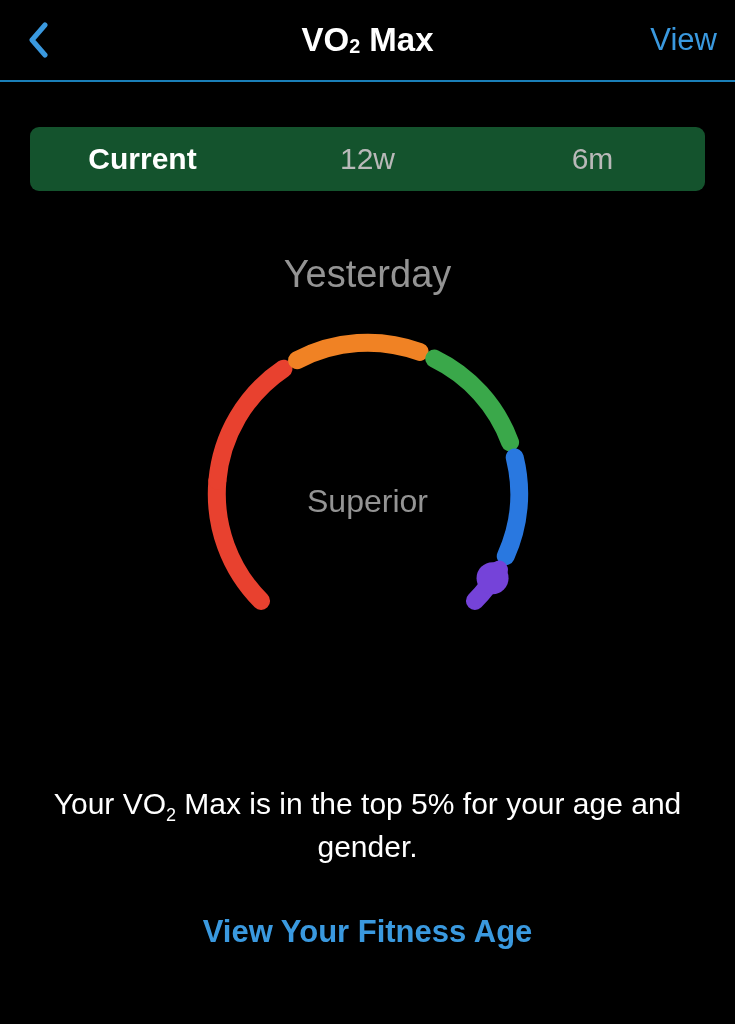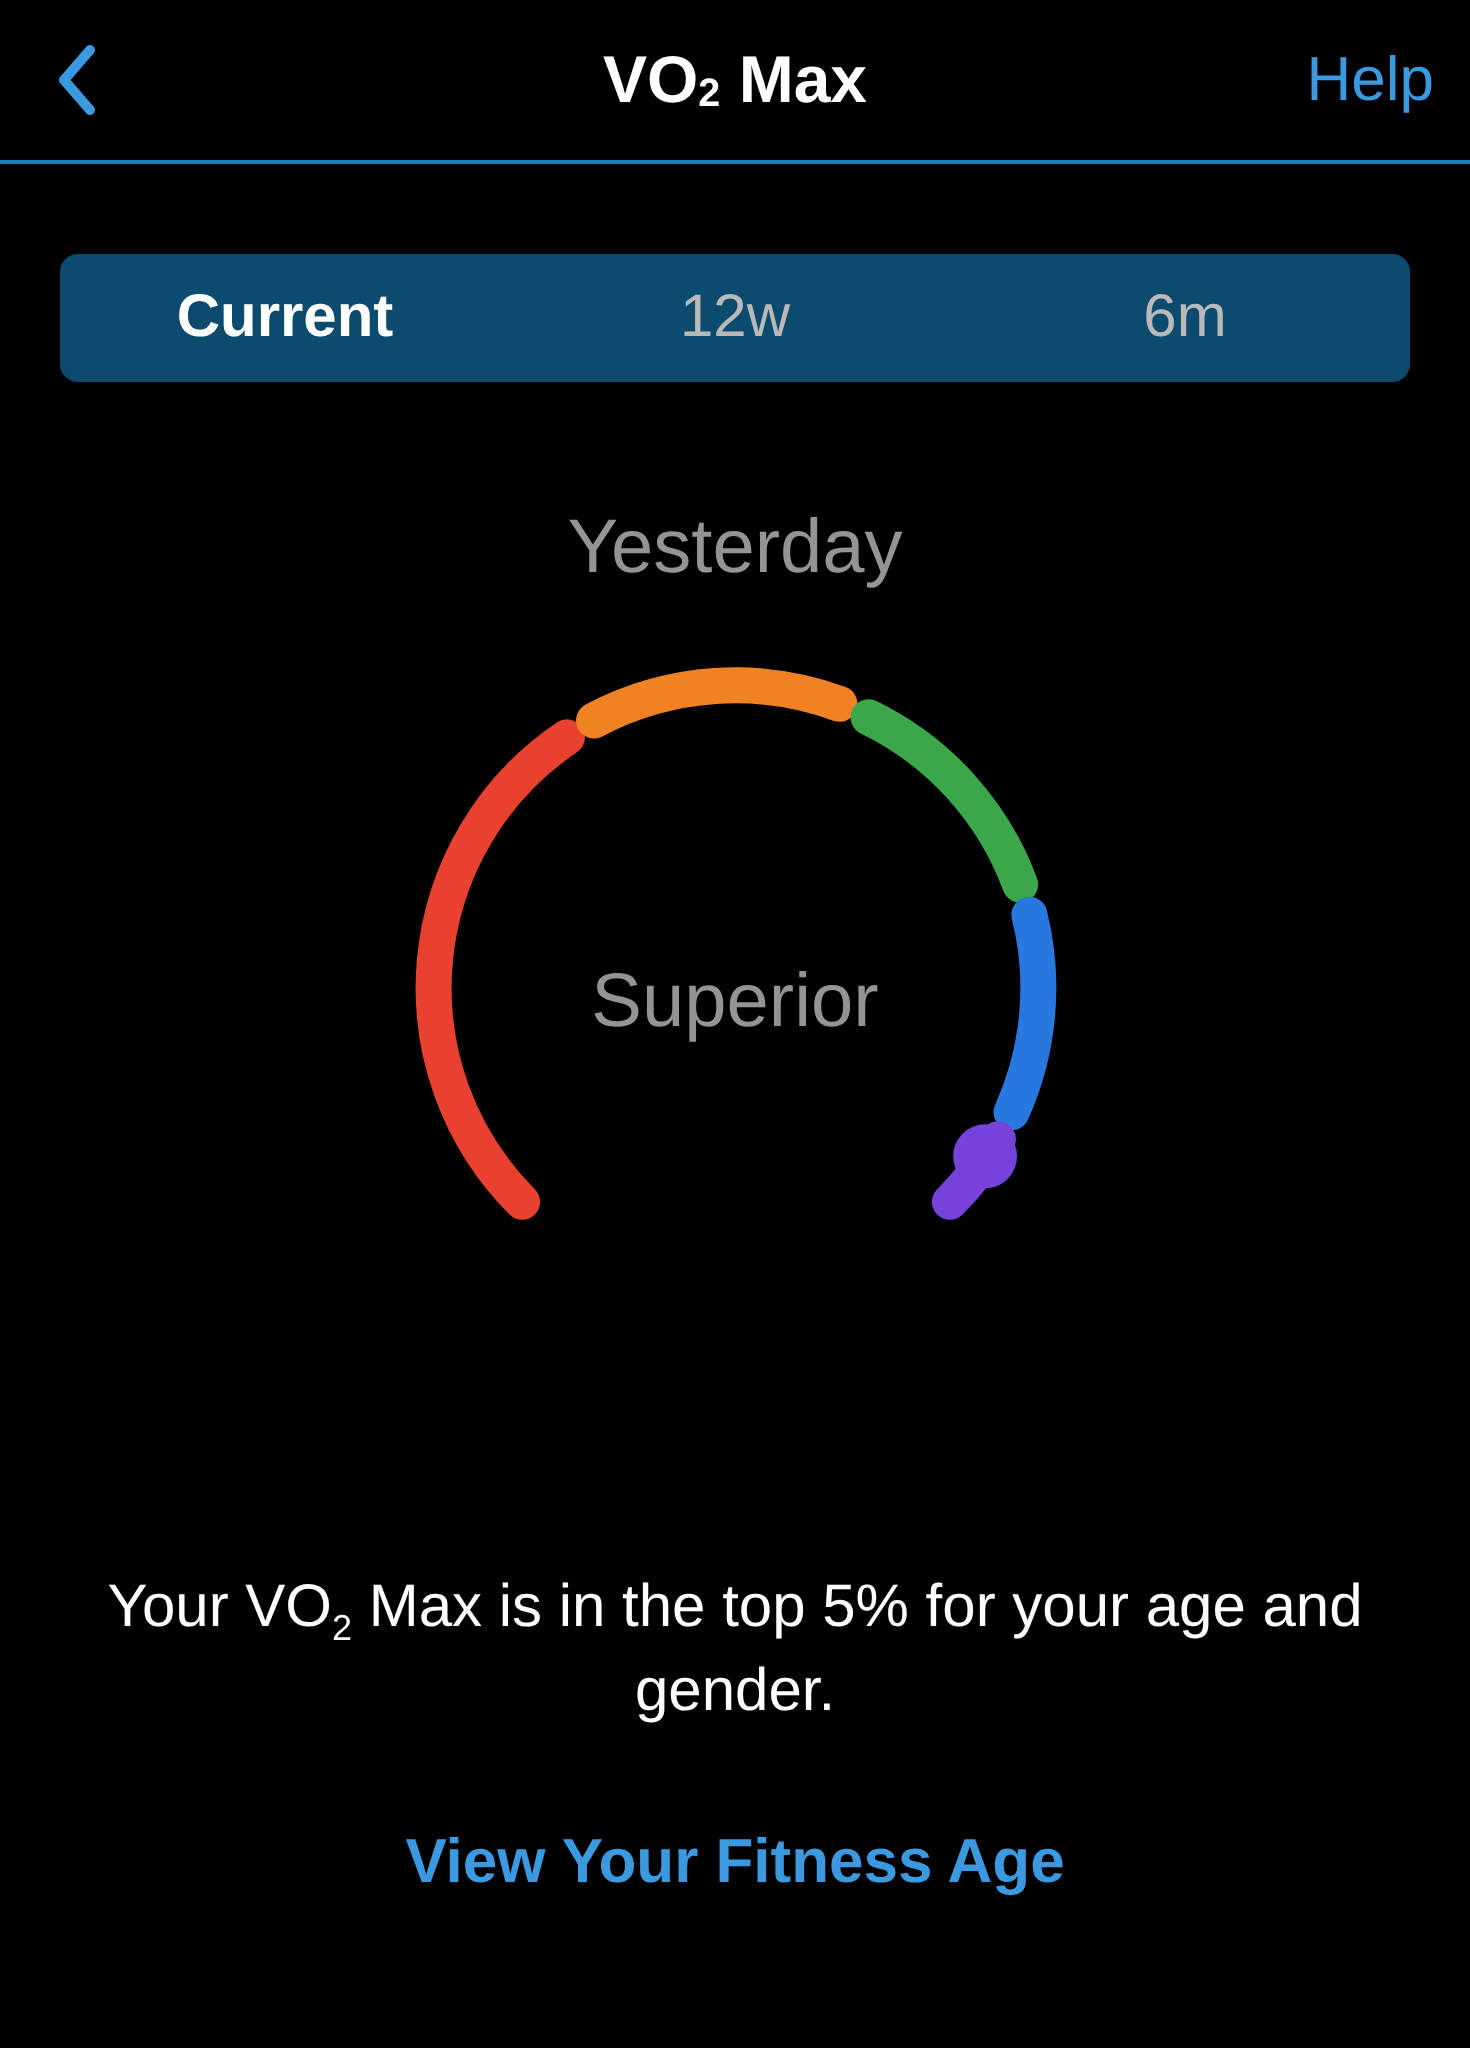--- a/index.html
+++ b/index.html
@@ -55,21 +55,21 @@
     .help-link {
       font-size: 31px;
       font-weight: 400;
       color: #3a99df;
       cursor: pointer;
     }
     .content {
       padding: 45px 30px 0 30px;
     }
     .seg-control {
-      background: #0c4a6e;
+      background: #14532d;
       border-radius: 9px;
       height: 64px;
       display: flex;
       align-items: stretch;
     }
     .seg-item {
       flex: 1;
       display: flex;
       align-items: center;
       justify-content: center;
@@ -113,21 +113,21 @@
       padding-top: 8px;
     }
     .gauge-value {
       font-size: 86px;
       font-weight: 400;
       color: #fff;
       line-height: 1;
       letter-spacing: -1px;
     }
     .gauge-rating {
-      font-size: 38px;
+      font-size: 32px;
       color: #949494;
       margin-top: 6px;
       font-weight: 400;
     }
     .summary {
       text-align: center;
       font-size: 30px;
       color: #fff;
       line-height: 1.35;
       margin-top: 110px;
@@ -149,21 +149,21 @@
 </head>
 <body>
 
 <div class="header">
   <div class="back-btn">
     <svg viewBox="0 0 22 36">
       <polyline points="18,3 5,18 18,33" fill="none" stroke="#3a99df" stroke-width="5" stroke-linecap="round" stroke-linejoin="round"></polyline>
     </svg>
   </div>
   <div class="title">VO<sub>2</sub> Max</div>
-  <div class="help-link">Help</div>
+  <div class="help-link">View</div>
 </div>
 
 <div class="content">
 
   <div class="seg-control">
     <div class="seg-item active">Current</div>
     <div class="seg-item">12w</div>
     <div class="seg-item">6m</div>
   </div>
 

